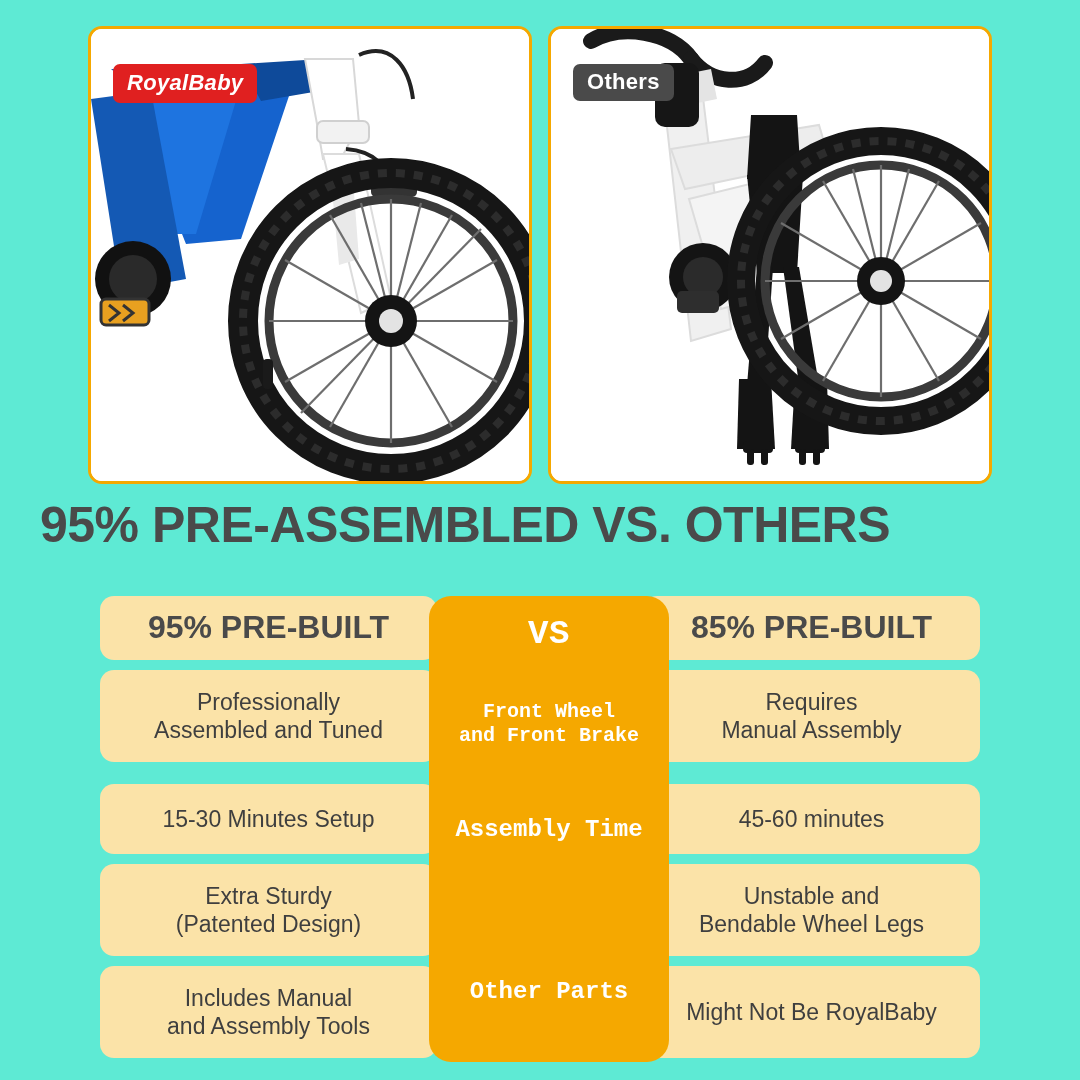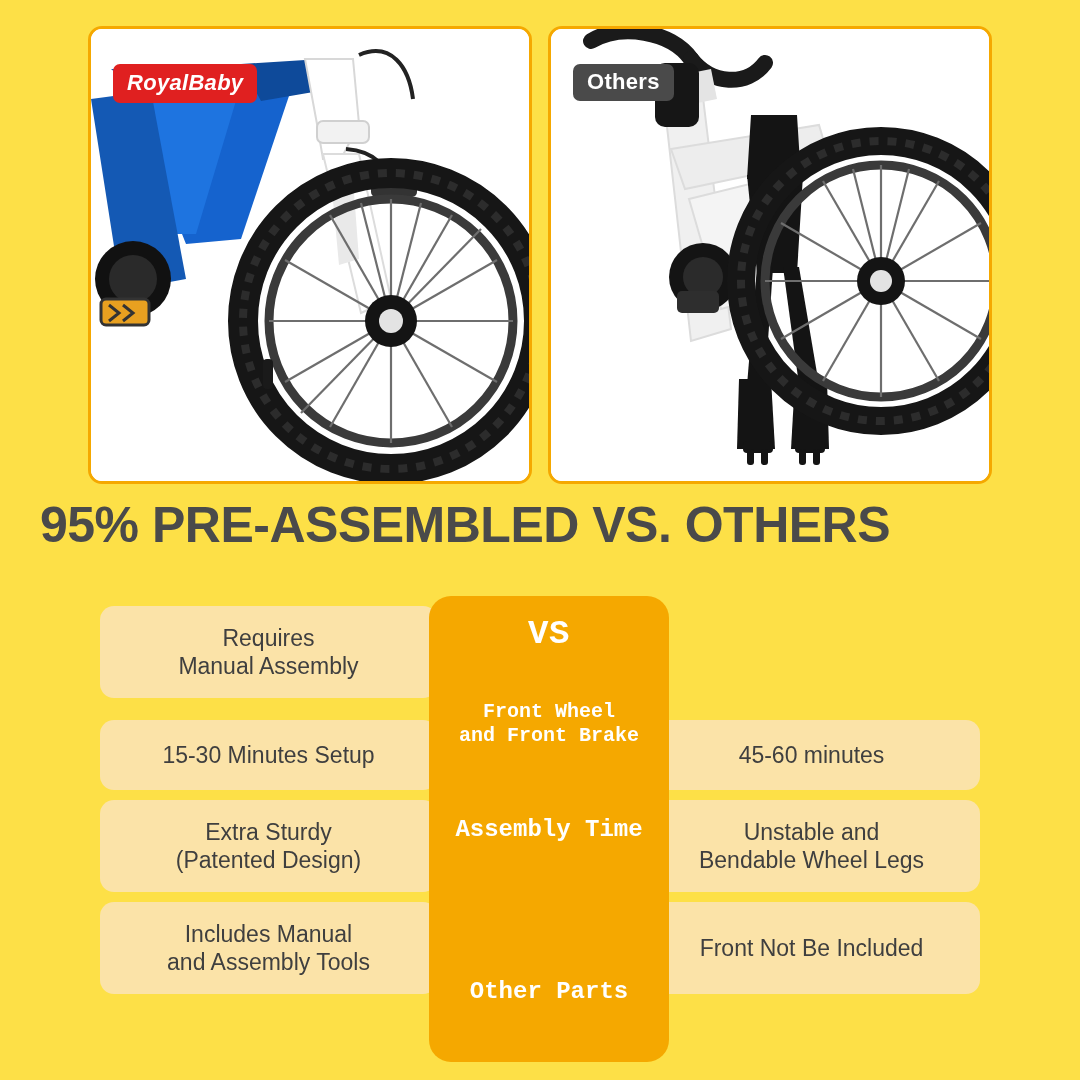--- a/index.html
+++ b/index.html
@@ -10,21 +10,21 @@
     width: 1080px;
     height: 1080px;
     background: #FBEFCD;
     font-family: "Liberation Sans", sans-serif;
     overflow: hidden;
   }
   .page {
     position: relative;
     width: 1080px;
     height: 1080px;
-    background: #fde047;
+    background: #5eead4;
   }
 
   
   .panels {
     position: absolute;
     top: 26px;
     left: 88px;
     width: 904px;
     height: 452px;
     display: flex;
@@ -285,39 +285,42 @@
         <span>Others</span>
       </div>
     </div>
   </div>
 
   <div class="headline">95% PRE-ASSEMBLED VS. OTHERS</div>
 
   <div class="table">
 
     <div class="row row-head">
+      <div class="cell">95% PRE-BUILT</div>
+      <div class="cell">85% PRE-BUILT</div>
     </div>
 
     <div class="row row-1">
+      <div class="cell">Professionally<br>Assembled and Tuned</div>
       <div class="cell">Requires<br>Manual Assembly</div>
     </div>
 
     <div class="row row-2">
       <div class="cell">15-30 Minutes Setup</div>
       <div class="cell">45-60 minutes</div>
     </div>
 
     <div class="row row-3">
       <div class="cell">Extra Sturdy<br>(Patented Design)</div>
       <div class="cell">Unstable and<br>Bendable Wheel Legs</div>
     </div>
 
     <div class="row row-4">
       <div class="cell">Includes Manual<br>and Assembly Tools</div>
-      <div class="cell">Front Not Be Included</div>
+      <div class="cell">Might Not Be RoyalBaby</div>
     </div>
   </div>
 
   <div class="vs-col">
     <div class="vs-item vs-title">VS</div>
     <div class="vs-item vs-r1">Front Wheel<br>and Front Brake</div>
     <div class="vs-item vs-r2">Assembly Time</div>
     <div class="vs-item vs-r4">Other Parts</div>
   </div>
 

